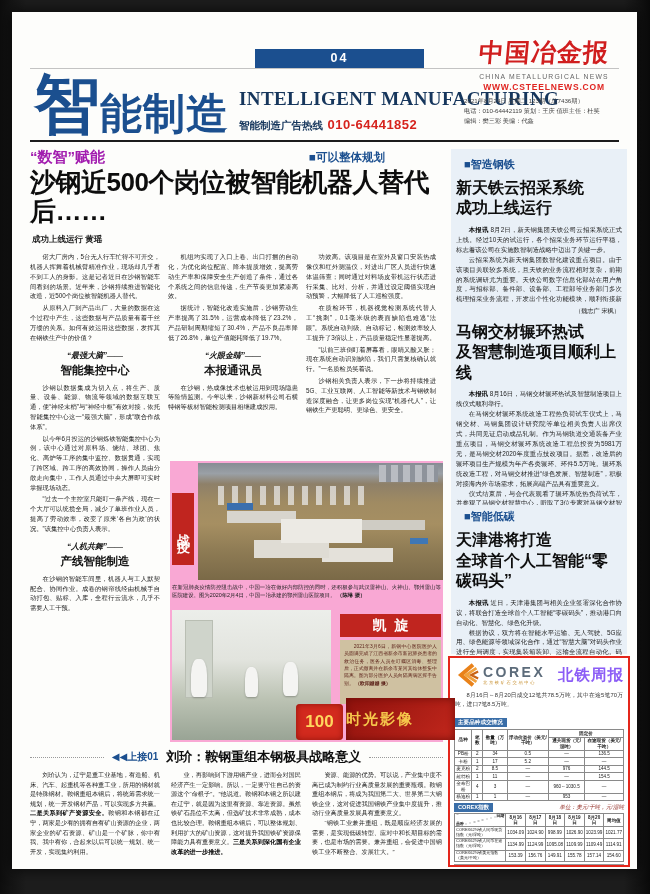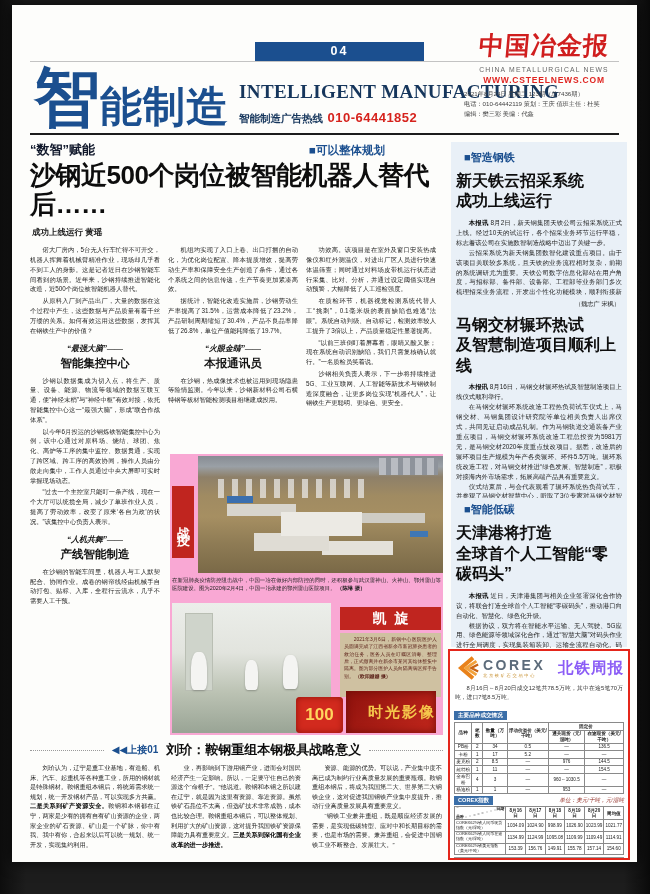--- a/index.html
+++ b/index.html
@@ -1,18 +1,18 @@
 <!DOCTYPE html>
 <html><head>
 <meta charset="utf-8">
 <style>
   * { margin:0; padding:0; box-sizing:border-box; }
   html,body { width:650px; height:894px; background:#141414; font-family:"Liberation Sans","DejaVu Sans",sans-serif; }
   .stage { position:relative; width:650px; height:894px; background:linear-gradient(90deg,#0d0d0d,#1d1d1d 4%,#1d1d1d 96%,#0a0a0a); overflow:hidden; }
-  .page { position:absolute; left:12px; top:5px; width:625px; height:857px; background:#fdfdfb; overflow:hidden; box-shadow:0 0 14px rgba(0,0,0,.8); }
+  .page { position:absolute; left:12px; top:12px; width:625px; height:857px; background:#fdfdfb; overflow:hidden; box-shadow:0 0 14px rgba(0,0,0,.8); }
 
   
   .topline { position:absolute; left:18px; top:56px; width:589px; border-top:1px solid #c3c3c3; }
   .pagenum { position:absolute; left:243px; top:37px; width:169px; height:19px; background:#1b4f8f; color:#fff;
              font-size:12.5px; font-weight:bold; letter-spacing:2px; text-align:center; line-height:19px; }
   .mast-left { position:absolute; left:22px; top:62px; display:flex; align-items:flex-end; }
   .zhi-big { font-size:66px; font-weight:bold; color:#1b4f8f; line-height:.92; letter-spacing:-2px; }
   .zhi-rest { font-size:42px; font-weight:bold; color:#1b4f8f; line-height:1; margin-left:2px; letter-spacing:1px; }
   .mast-en { margin-left:10px; padding-bottom:2px; }
   .mast-en-title { font-family:"Liberation Serif","DejaVu Serif",serif; font-size:19px; font-weight:bold; color:#16365c; letter-spacing:.4px; }
@@ -24,21 +24,21 @@
   .brand-en { font-size:6.8px; color:#666; letter-spacing:1.2px; text-align:center; margin-top:4px; }
   .brand-site { font-size:8.5px; color:#e02521; font-weight:bold; letter-spacing:.8px; text-align:center; margin-top:2px; }
   .issue-info { margin-top:4px; font-size:6.2px; color:#444; line-height:1.65; }
   .mainrule { position:absolute; left:18px; top:128px; width:589px; border-top:2.5px solid #1c1c1c; }
 
   
   .content { position:absolute; left:18px; top:137px; width:597px; height:720px; }
   .main-left { position:absolute; left:0; top:0; width:413px; height:720px; }
 
   .meta-row { display:flex; align-items:center; height:16px; }
-  .kicker { font-size:13px; font-weight:bold; color:#0f172a; }
+  .kicker { font-size:15px; font-weight:bold; color:#a21caf; }
   .series-label { margin-left:auto; margin-right:58px; font-size:11.5px; font-weight:bold; color:#1b4f8f; }
   .headline { font-size:26px; font-weight:bold; color:#0d0d0d; line-height:1.12; letter-spacing:-.5px; margin-top:3px; }
   .byline { font-size:8.5px; font-weight:bold; color:#222; margin:8px 0 6px 2px; }
 
   .cols { display:flex; gap:8px; height:528px; overflow:hidden; }
   .col { width:130px; overflow:hidden; }
   .col p { font-size:6.3px; line-height:1.56; color:#1d1d1d; text-align:justify; text-indent:2em; margin-bottom:2px; }
   .subhead { text-align:center; margin:7px 0 5px; }
   .subhead .q { display:block; font-size:8px; font-weight:bold; font-style:italic; color:#111; font-family:"Liberation Serif","DejaVu Serif",serif; }
   .subhead .t { display:block; font-size:11.5px; font-weight:bold; color:#111; margin-top:2px; }
@@ -67,22 +67,22 @@
   .f1 { left:12%; top:38%; width:16px; height:38px; }
   .f2 { left:46%; top:44%; width:13px; height:30px; }
   .f3 { left:70%; top:40%; width:15px; height:34px; }
   .kaixuan-title { position:absolute; left:170px; top:153px; width:101px; height:23px; background:#c0251f; color:#fff;
             font-size:14px; font-weight:bold; letter-spacing:8px; text-align:center; line-height:23px; padding-left:8px; }
   .kaixuan-body { position:absolute; left:170px; top:179px; width:101px; height:64px; background:#cfc1a1; padding:3px 4px; }
   .kaixuan-body p { font-size:4.9px; line-height:1.5; color:#5a1f17; text-align:justify; text-indent:2em; }
   .emblem100 { position:absolute; left:126px; top:243px; width:47px; height:36px; background:#d22a1e; border-radius:4px;
             color:#ffd65e; font-size:17px; font-weight:bold; display:flex; align-items:center; justify-content:center;
             box-shadow:inset 0 0 6px #8f130c; }
-  .poster { position:absolute; left:176px; top:237px; width:90px; height:42px; background:linear-gradient(135deg,#8f120d,#c2271c);
-            display:flex; align-items:center; justify-content:flex-end; box-shadow:inset 0 0 8px #6e0d08; }
+  .poster { position:absolute; left:176px; top:237px; width:109px; height:42px; background:linear-gradient(135deg,#8f120d,#c2271c);
+            display:flex; align-items:center; justify-content:flex-start; box-shadow:inset 0 0 8px #6e0d08; }
   .poster span { color:#f5c64b; font-size:15px; font-weight:bold; letter-spacing:2px; font-family:"Liberation Serif","DejaVu Serif",serif; }
 
   
   .bottom-section { position:absolute; left:0; top:600px; width:413px; height:118px; }
   .cont-head { display:flex; align-items:center; height:16px; }
   .dots { flex:1; border-bottom:1.5px dotted #9a9a9a; height:0; }
   .jump-label { font-size:10px; font-weight:bold; color:#1b4f8f; margin:0 8px; }
   .cont-title { font-size:13px; font-weight:bold; color:#0d0d0d; margin-right:8px; }
   .bcols { display:flex; gap:11px; margin-top:5px; height:94px; overflow:hidden; }
   .bcol { width:130px; overflow:hidden; }

